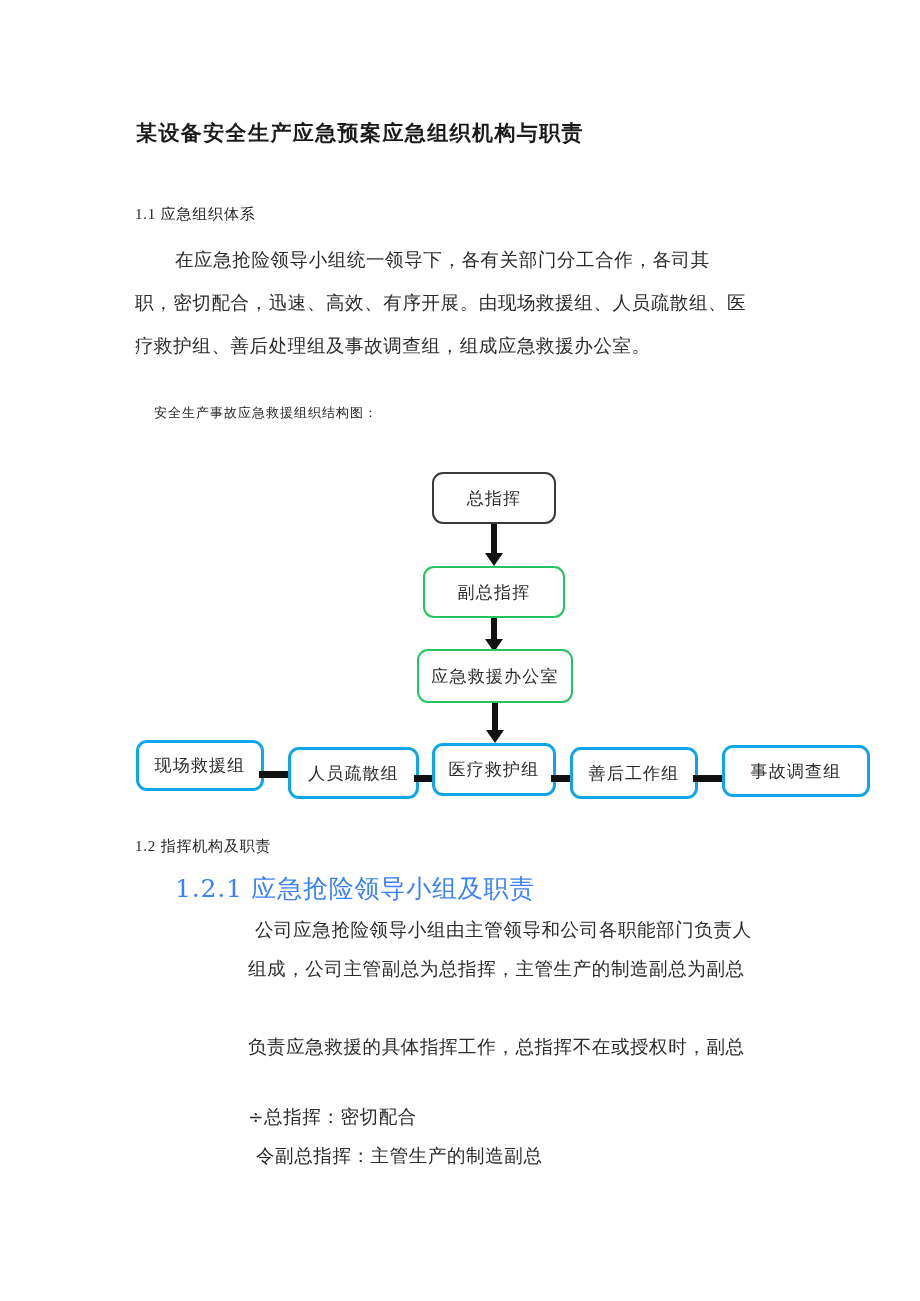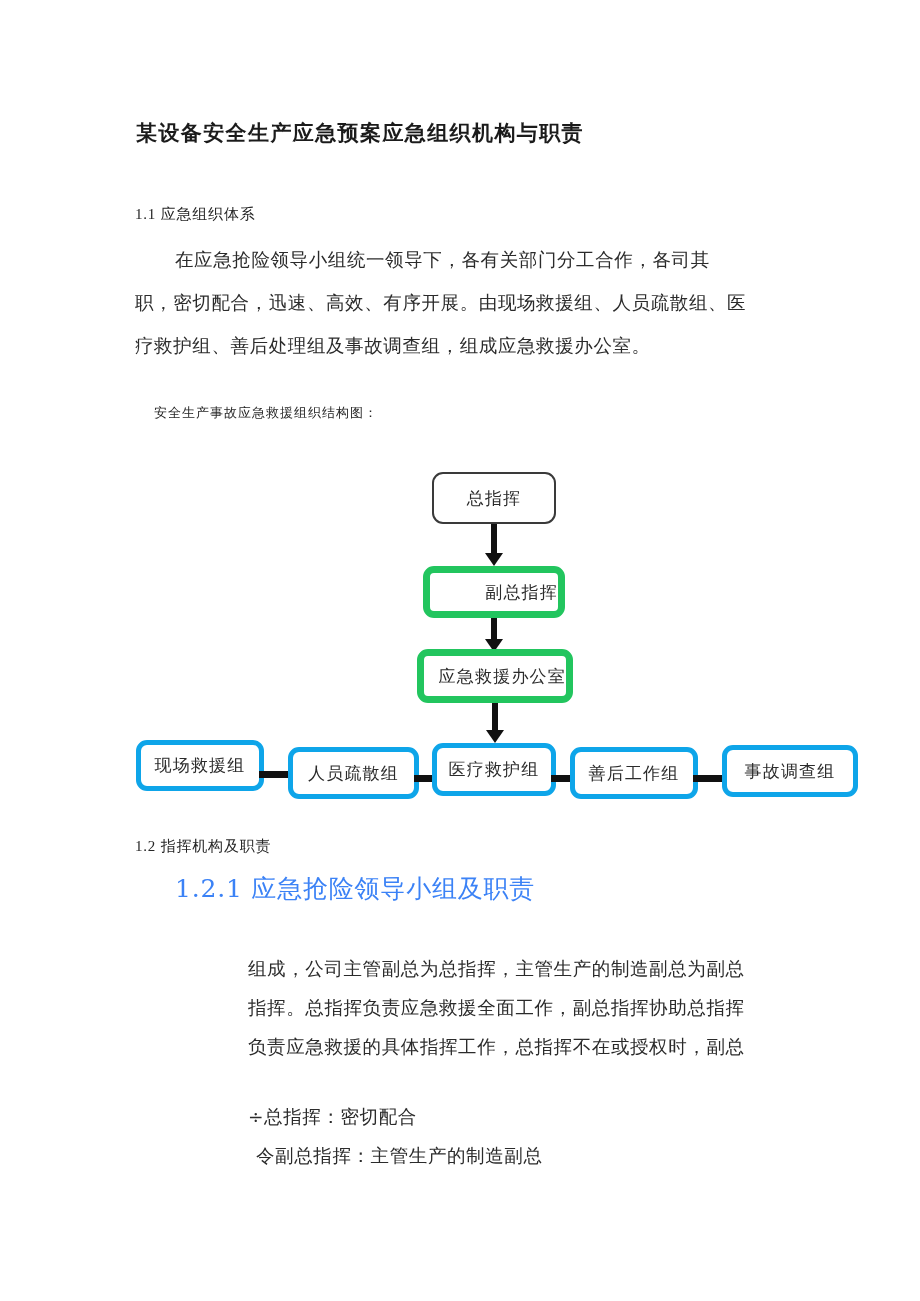--- a/index.html
+++ b/index.html
@@ -79,38 +79,37 @@
   .chart {
     position: absolute;
     left: 0;
     top: 455px;
     width: 920px;
     height: 360px;
   }
   .node {
     position: absolute;
     box-sizing: border-box;
-    border: 5px solid #0ea5e9;
+    border: 3px solid #0ea5e9;
     border-radius: 11px;
     background: #ffffff;
     display: flex;
     align-items: center;
     justify-content: center;
     font-family: "DejaVu Serif", "Liberation Serif", serif;
     font-size: 17px;
     letter-spacing: 1.2px;
     color: #2b2b2b;
     white-space: nowrap;
   }
   .node.strong {
     border: 2px solid #3a3a3a;
   }
   .node.emph {
-    border: 7px solid #22c55e;
-    justify-content: flex-end;
+    border: 2px solid #22c55e;
   }
 
   
   .v-arrow {
     position: absolute;
   }
   .v-arrow .shaft {
     position: absolute;
     left: 50%;
     top: 0;
@@ -196,32 +195,32 @@
     </div>
 
     <div class="h-link" style="left:551px; top:320px; width:24px;"></div>
 
     <div class="node" style="left:570px; top:292px; width:128px; height:52px;">
       <span>善后工作组</span>
     </div>
 
     <div class="h-link" style="left:693px; top:320px; width:33px;"></div>
 
-    <div class="node" style="left:722px; top:290px; width:136px; height:52px;">
+    <div class="node" style="left:722px; top:290px; width:148px; height:52px;">
       <span>事故调查组</span>
     </div>
 
   </div>
 
   <div class="heading-1" style="top:832px;">1.2 指挥机构及职责</div>
 
   <div class="heading-2" style="top:875px;">1.2.1 应急抢险领导小组及职责</div>
 
+  <div class="para" style="left:255px; top:910px;">公司应急抢险领导小组由主管领导和公司各职能部门负责人</div>
   <div class="para" style="left:248px; top:949px;">组成，公司主管副总为总指挥，主管生产的制造副总为副总</div>
-  <div class="para" style="left:248px; top:988px;">指挥。总指挥负责应急救援全面工作，副总指挥协助总指挥</div>
   <div class="para" style="left:248px; top:1027px;">负责应急救援的具体指挥工作，总指挥不在或授权时，副总</div>
 
   <div class="bullet-line" style="left:248px; top:1104px;">
     <span>÷</span><span>总指挥：密切配合</span>
   </div>
 
   <div class="bullet-line" style="left:248px; top:1143px;margin-left:8px;">
     <span>令</span><span>副总指挥：主管生产的制造副总</span>
   </div>
 

